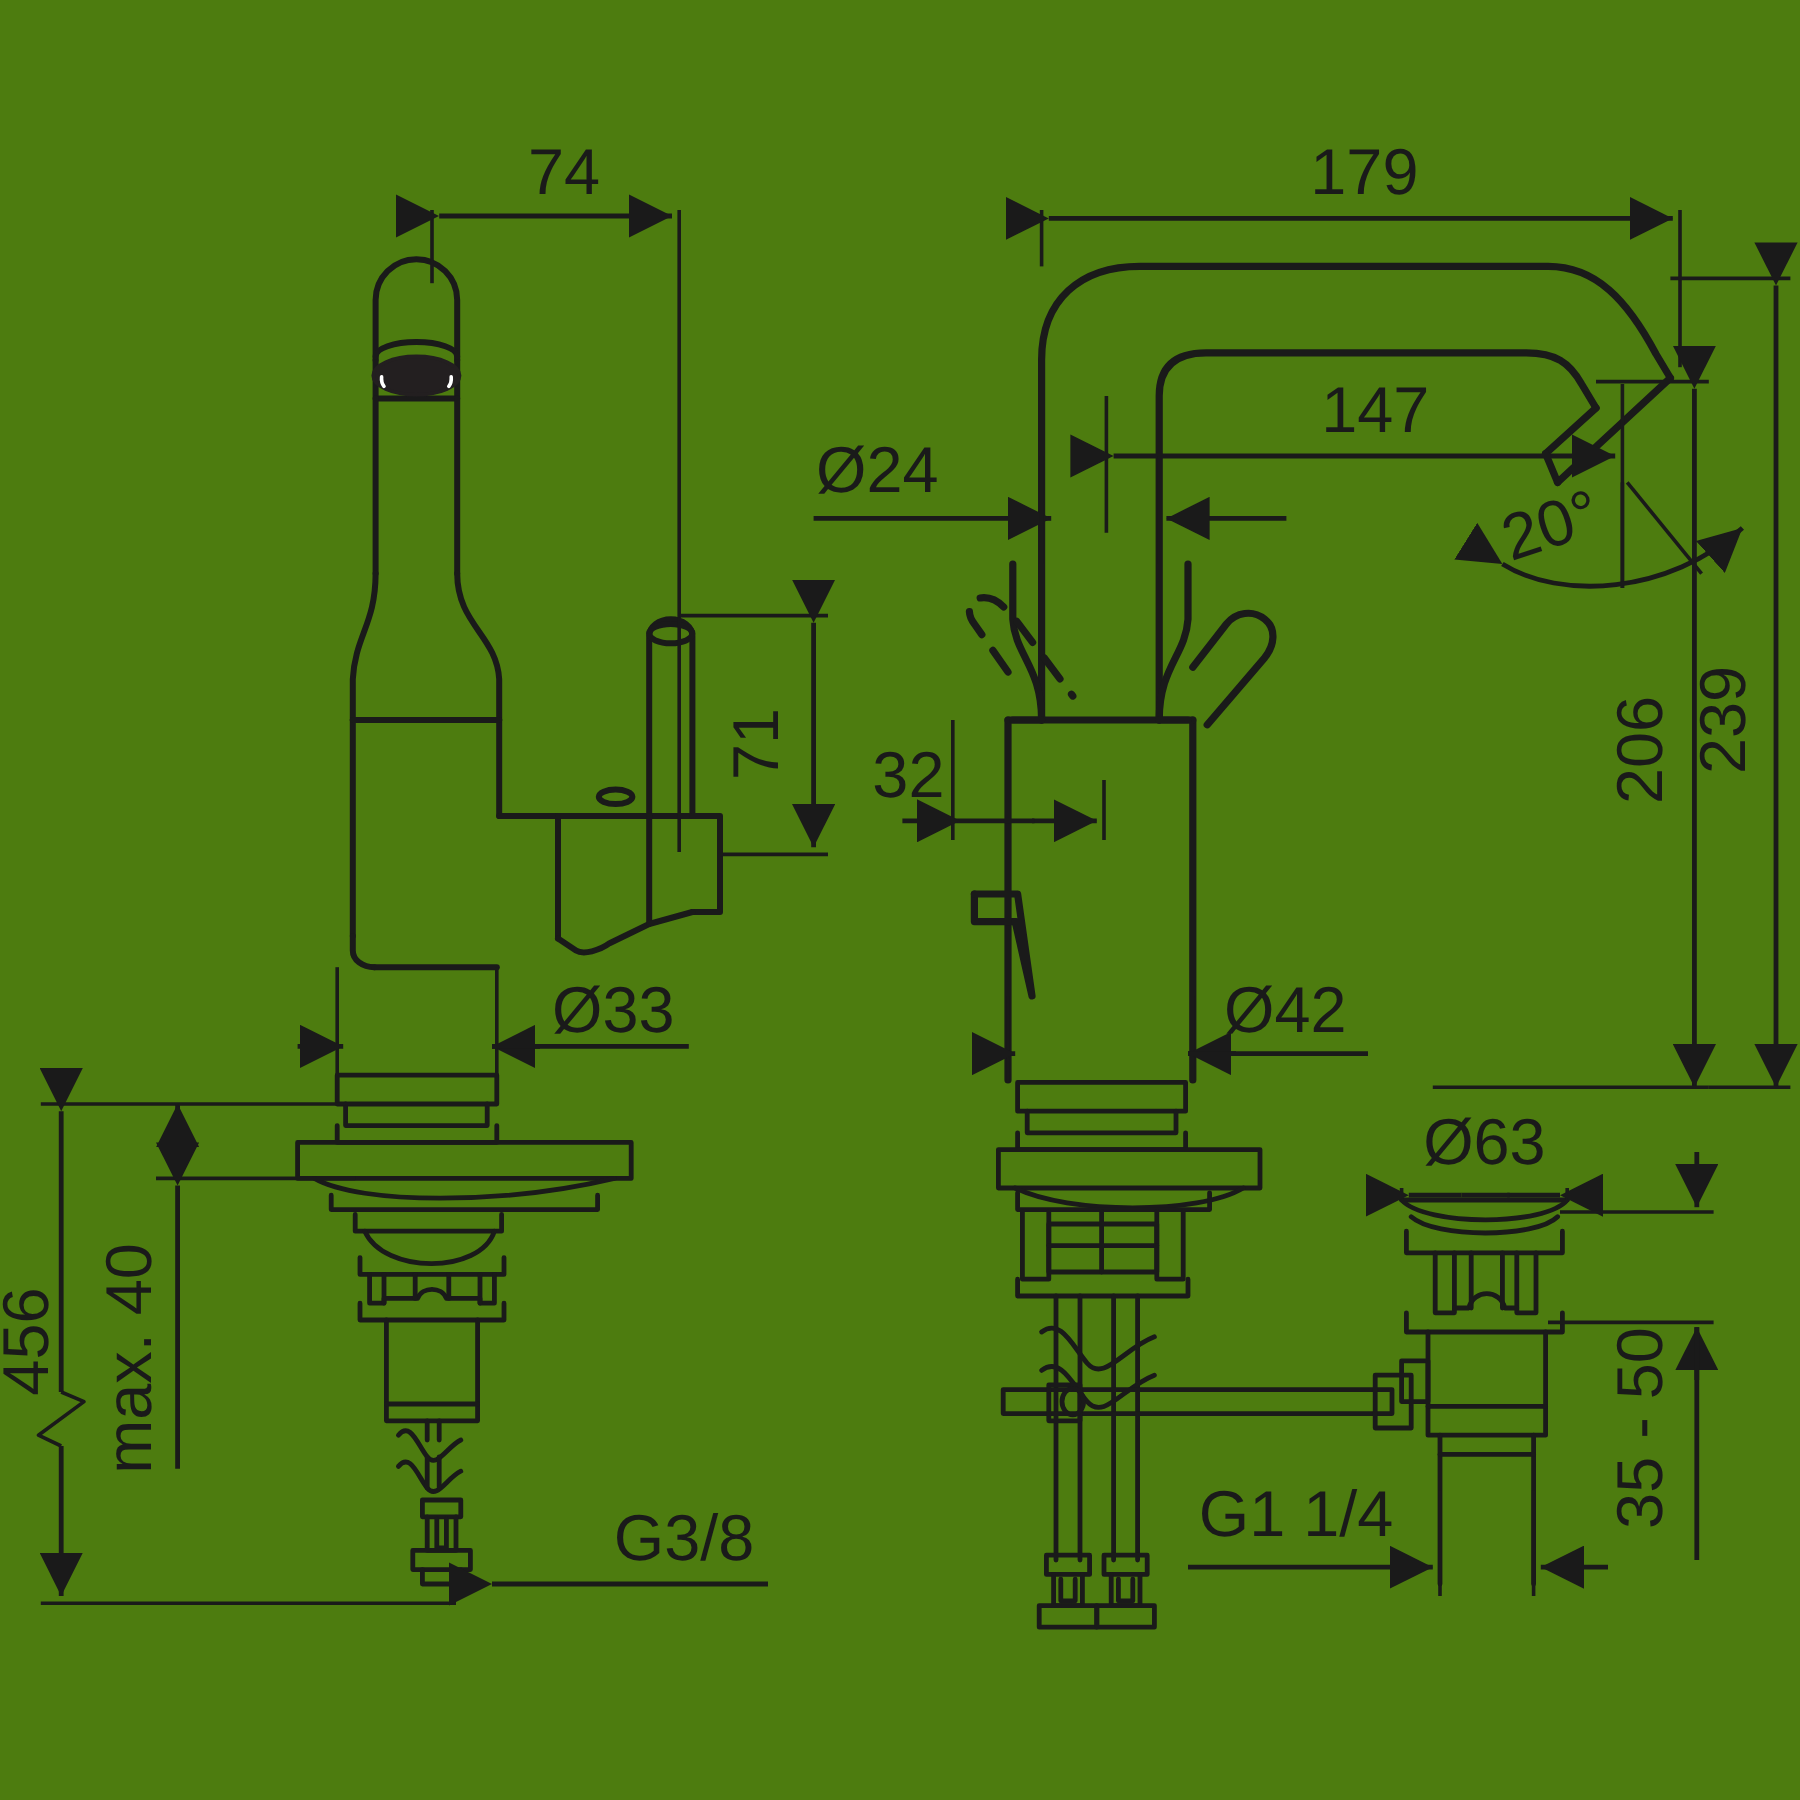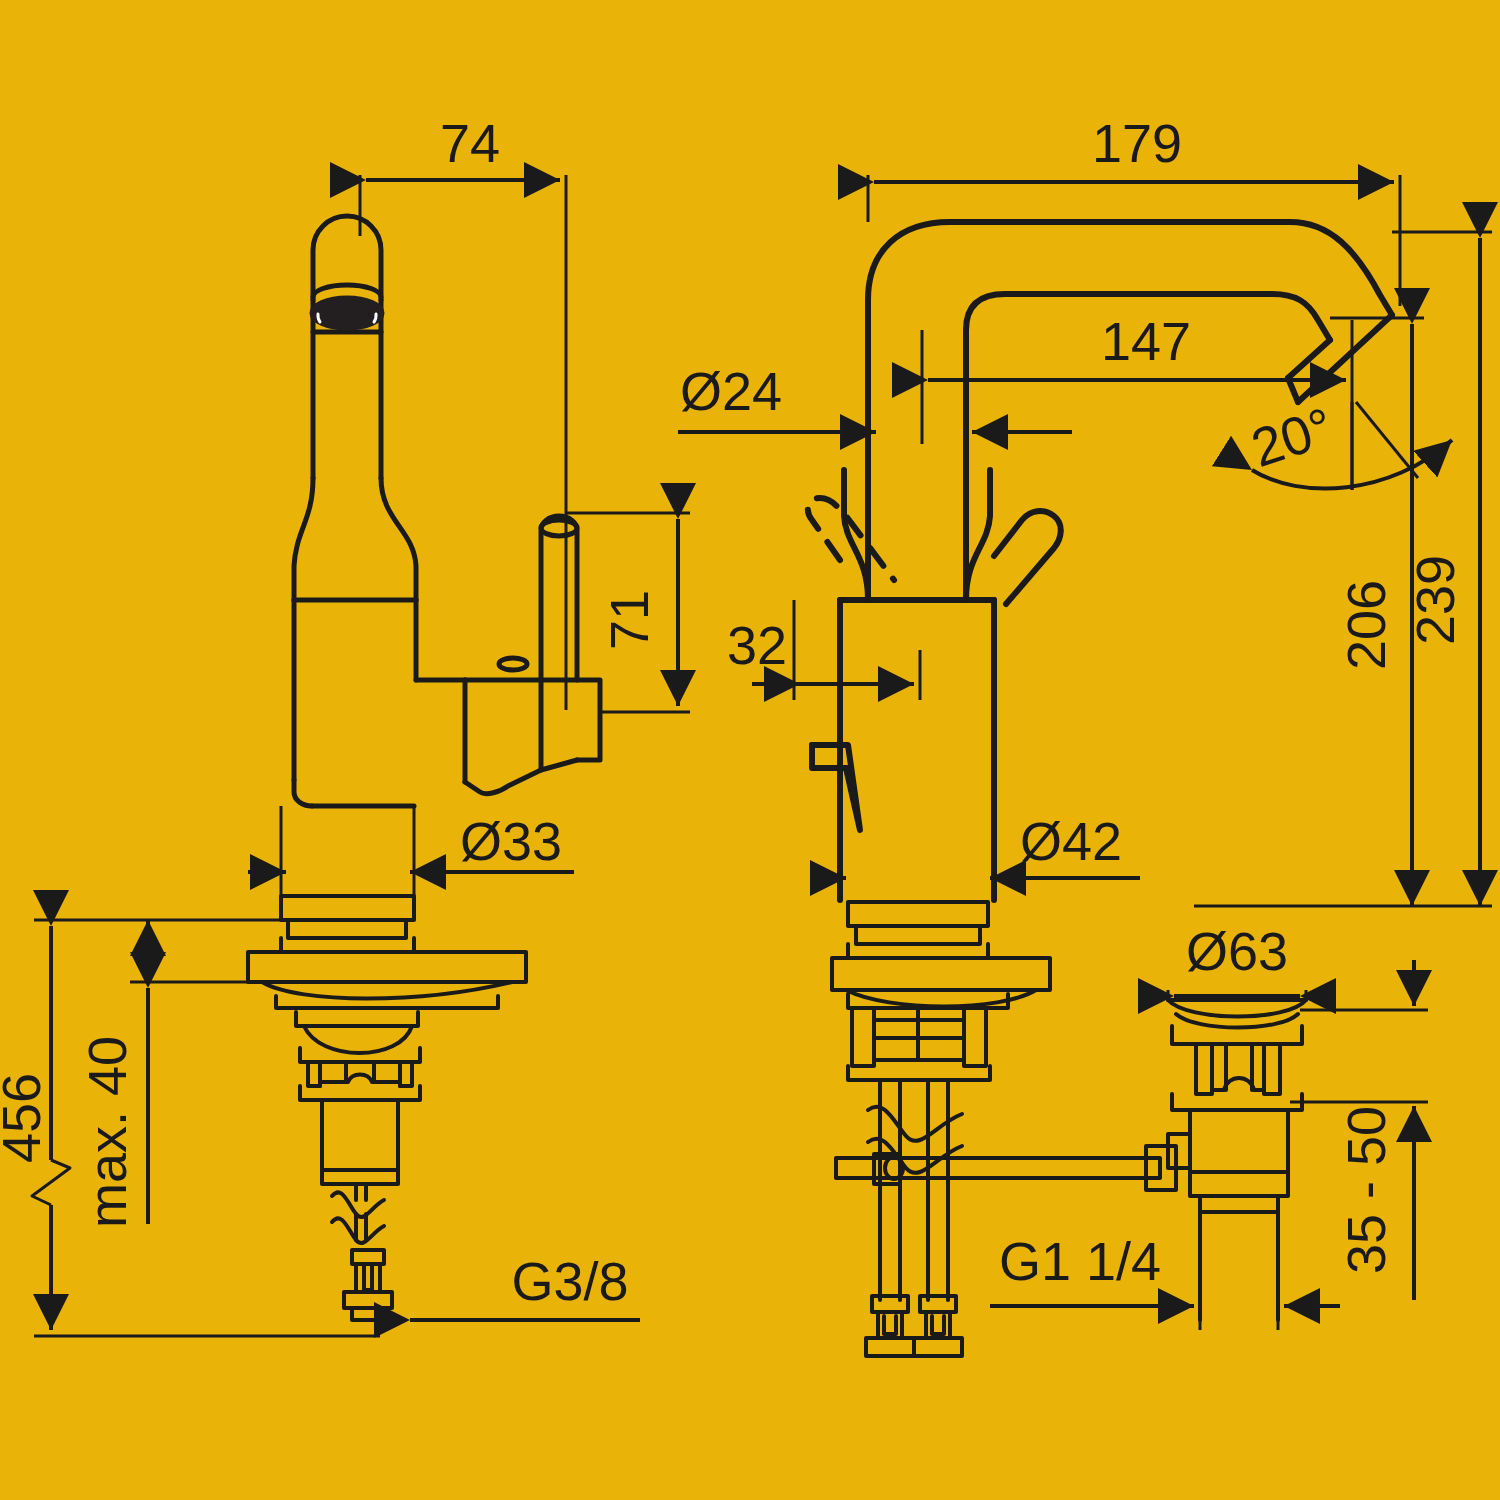--- a/index.html
+++ b/index.html
@@ -4,21 +4,21 @@
 <title>Faucet Technical Drawing</title>
 <style>
   html, body {
     margin: 0; padding: 0;
     background: #ffffff;
     font-family: "Liberation Sans", sans-serif;
   }
   #stage {
     position: relative;
     width: 1500px; height: 1500px;
-    background: #eab308;
+    background: #4d7c0f;
     overflow: hidden;
   }
   #drawing { position: absolute; left: 0; top: 0; }
   .dimtext {
     font-family: "Liberation Sans", sans-serif;
     font-size: 54px;
     fill: #1a1a1a;
   }
 </style>
 </head>

